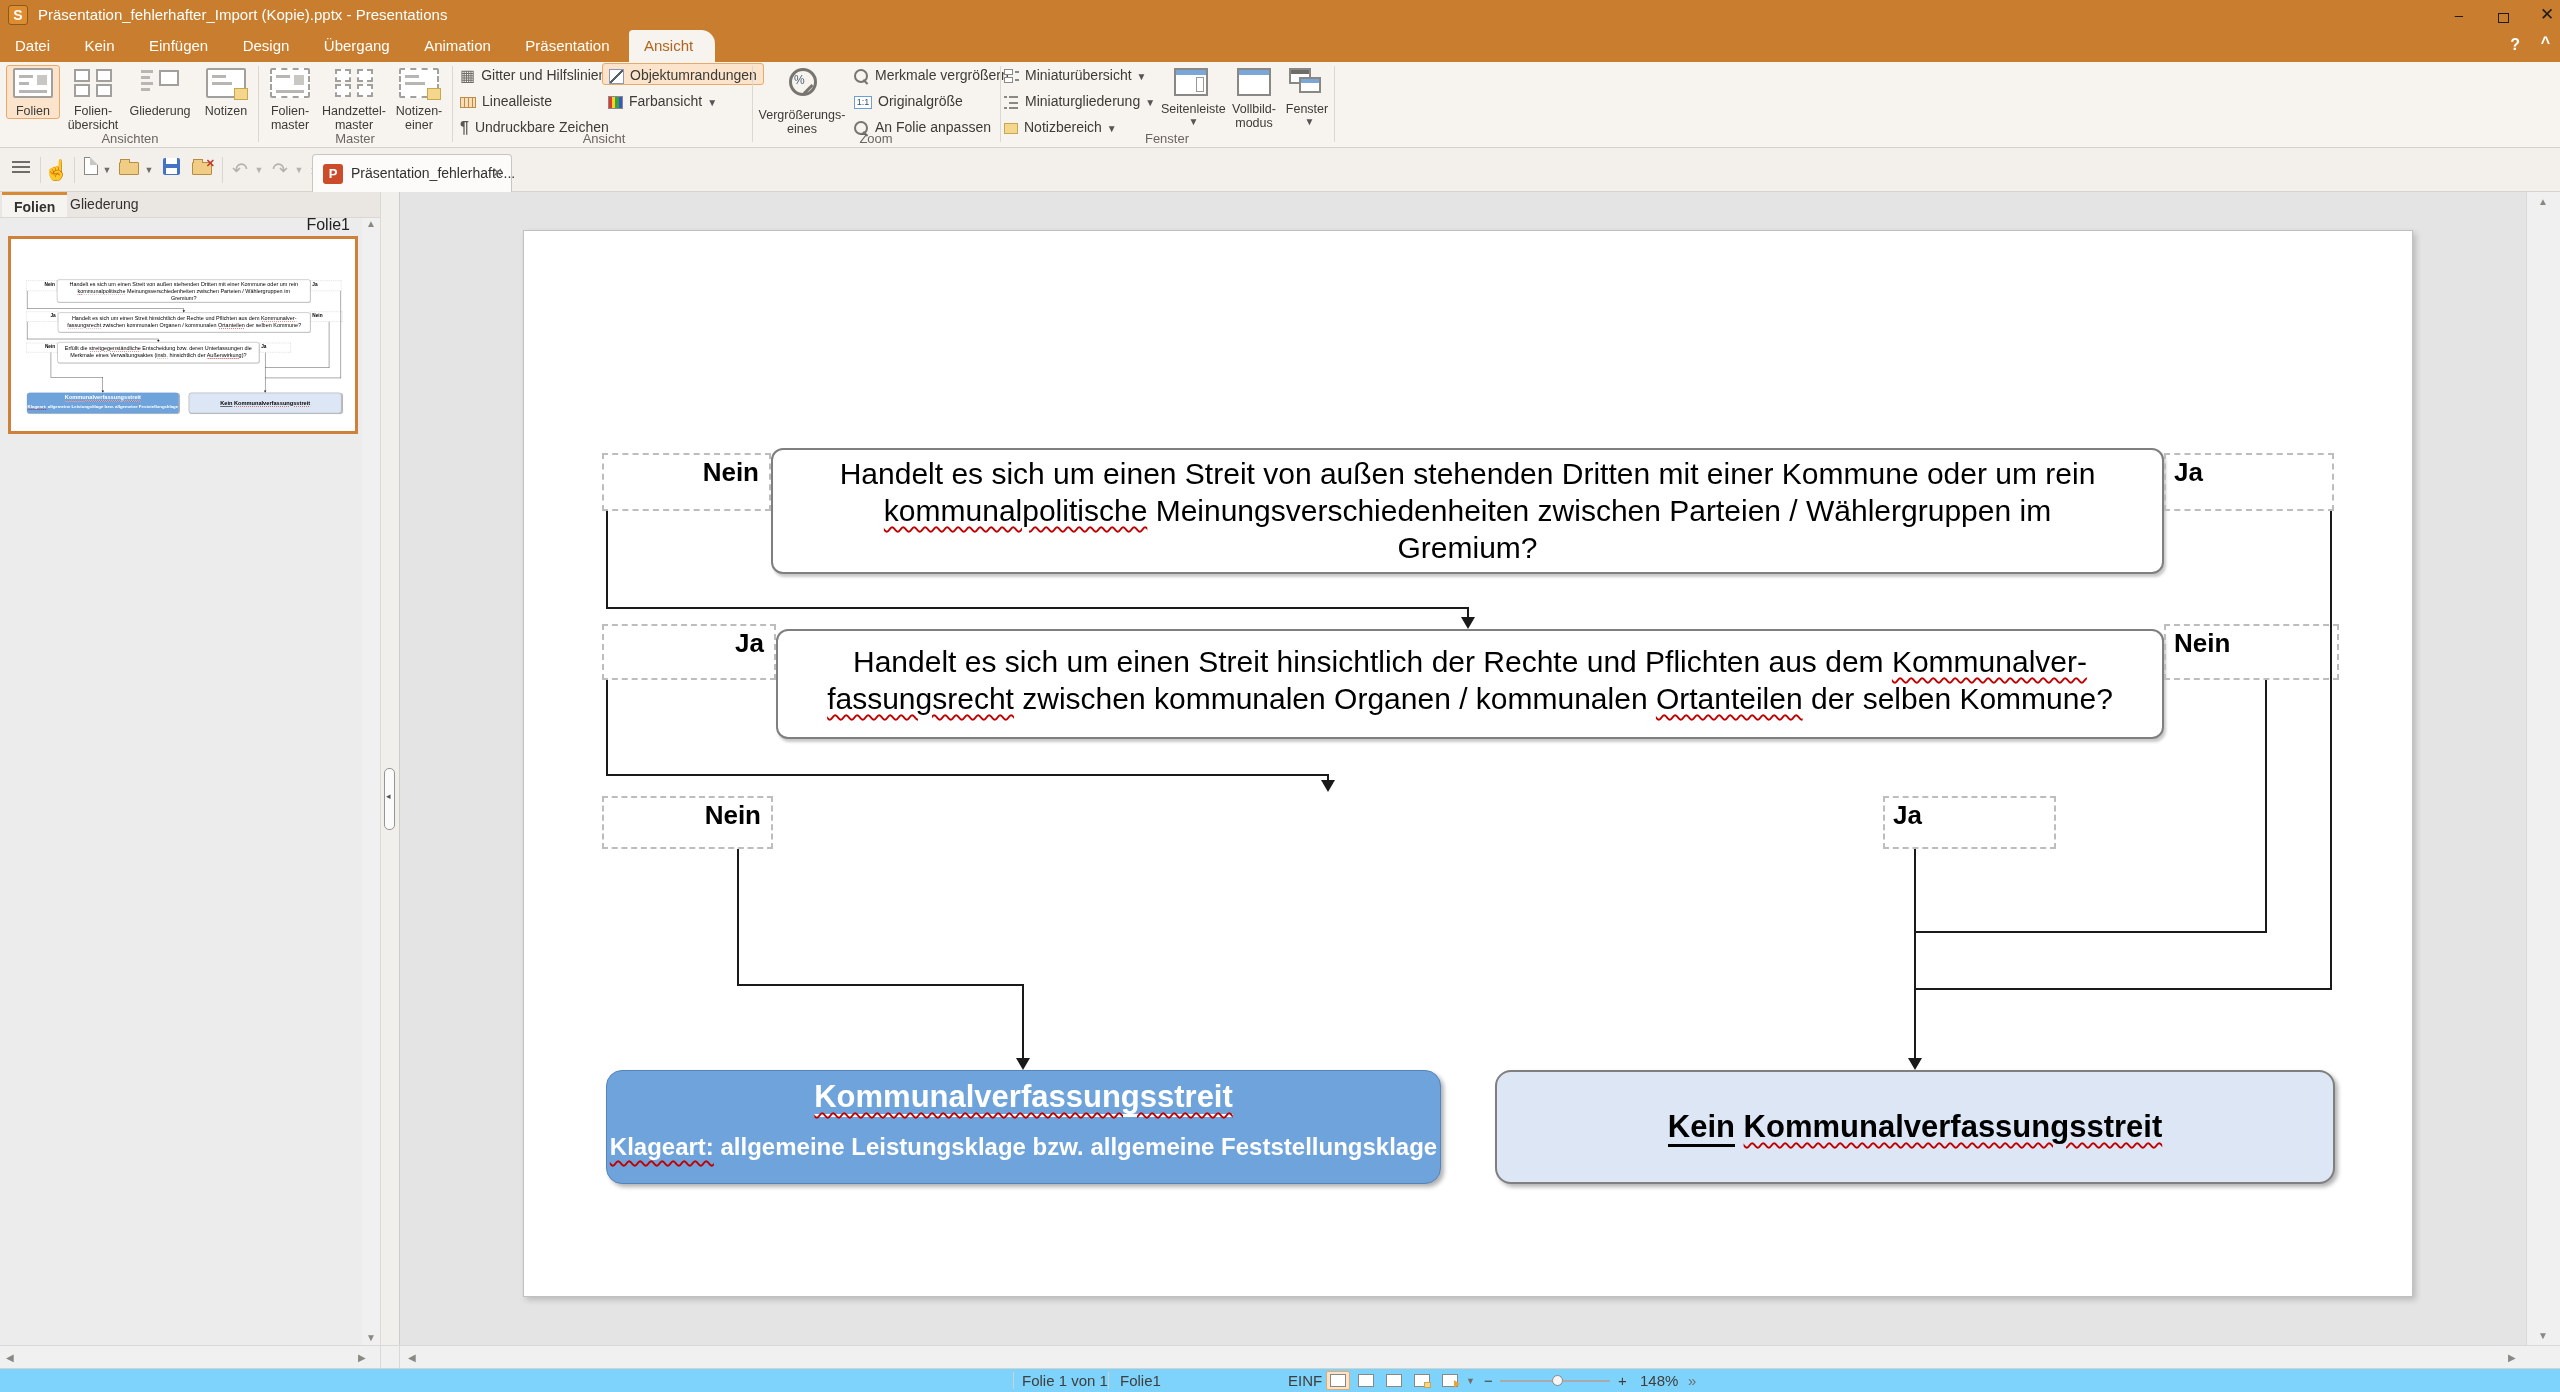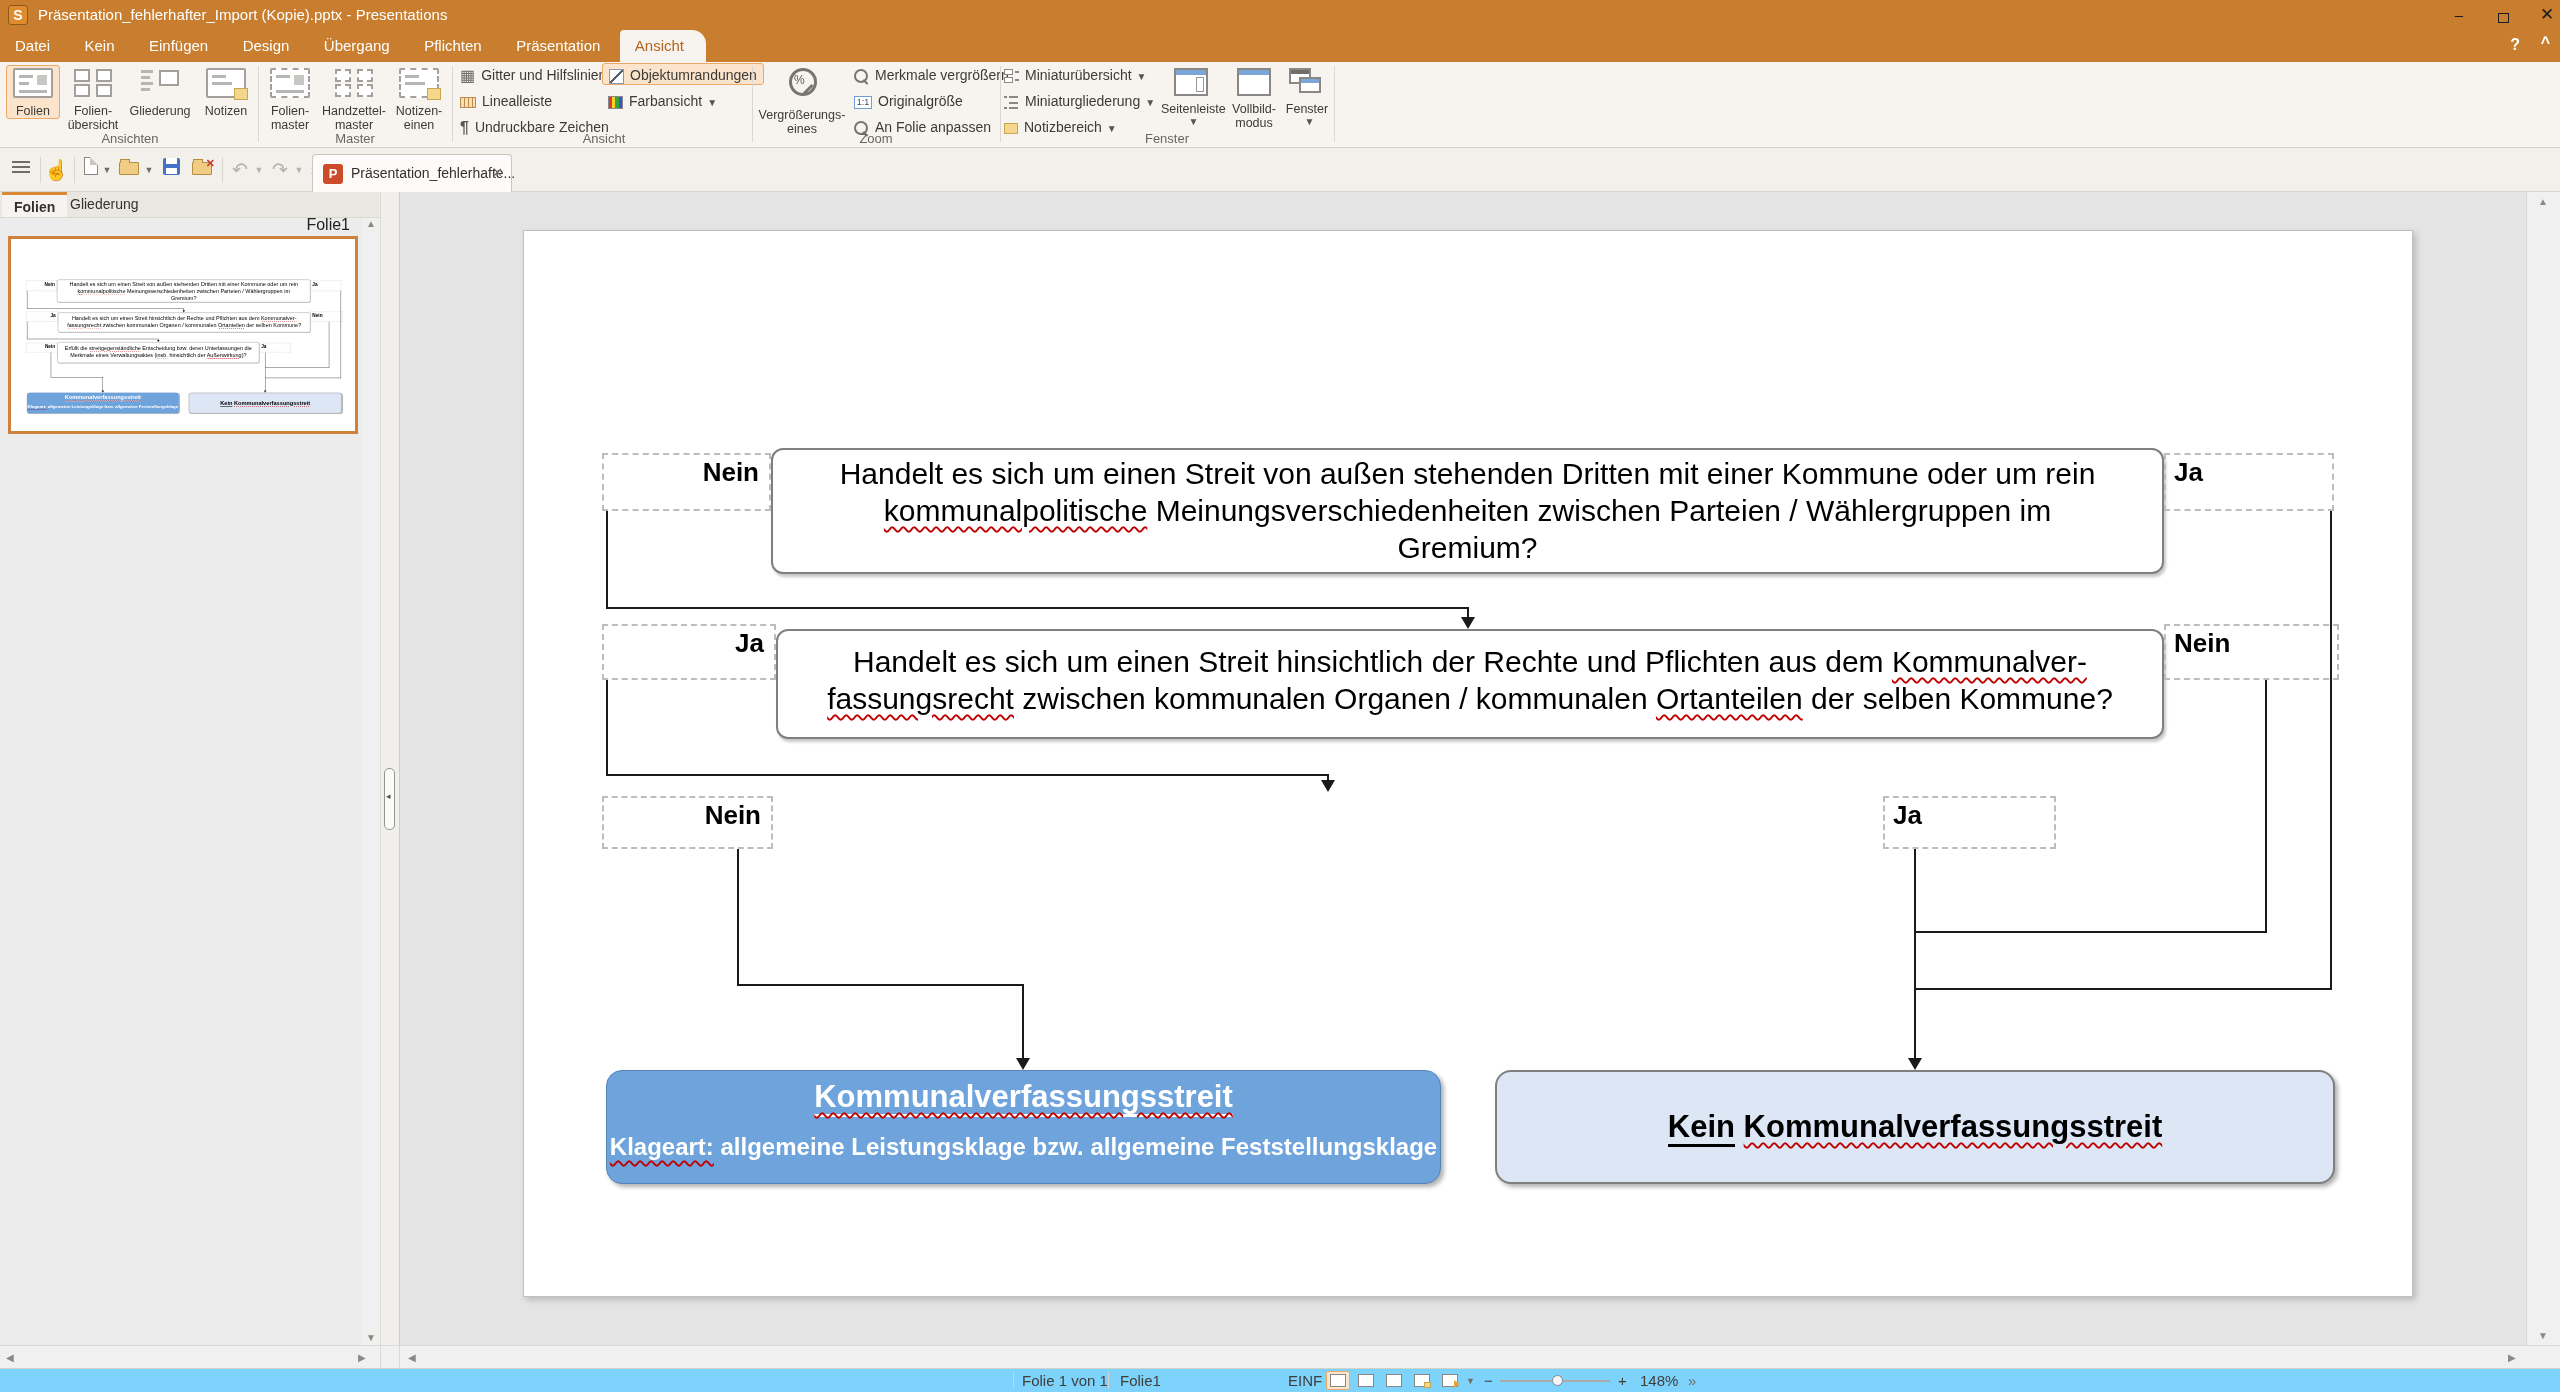--- a/index.html
+++ b/index.html
@@ -155,21 +155,21 @@
     <div class="winbtn" id="btn-restore"><span class="restore-glyph"></span></div>
     <div class="winbtn" id="btn-close">✕</div>
   </div>
 
   <div id="menubar">
     <span class="menuitem">Datei</span>
     <span class="menuitem">Kein</span>
     <span class="menuitem">Einfügen</span>
     <span class="menuitem">Design</span>
     <span class="menuitem">Übergang</span>
-    <span class="menuitem">Pflichten</span>
+    <span class="menuitem">Animation</span>
     <span class="menuitem">Präsentation</span>
     <span class="menuitem active">Ansicht</span>
     <span id="help-q">?</span>
     <span id="collapse-caret">^</span>
   </div>
 
   <div id="ribbon">
 
     <div class="rgroup" style="left:2px; width:256px;">
       <div class="bigbtn sel" style="left:4px; width:54px;">
@@ -200,21 +200,21 @@
 master</div>
       </div>
       <div class="bigbtn" style="left:60px; width:68px;">
         <span class="gridic"><i class="gridcell" style="left:0;top:1px;border-style:dashed;"></i><i class="gridcell" style="right:0;top:1px;border-style:dashed;"></i><i class="gridcell" style="left:0;bottom:1px;border-style:dashed;"></i><i class="gridcell" style="right:0;bottom:1px;border-style:dashed;"></i></span>
         <div class="biglabel">Handzettel-
 master</div>
       </div>
       <div class="bigbtn" style="left:130px; width:58px;">
         <span class="bigicon dashed"><i class="mline" style="left:4px;top:5px;width:14px;"></i><i class="mline" style="left:4px;top:12px;width:20px;"></i><i class="sticky"></i></span>
         <div class="biglabel">Notizen-
-einen</div>
+einer</div>
       </div>
       <div class="rgrouplabel">Master</div>
     </div>
     <div class="rsep" style="left:452px;"></div>
 
     <div class="rgroup" style="left:456px; width:296px;">
       <div class="rowitem" style="left:4px; top:2px;"><span class="ric ic-grid">▦</span><span>Gitter und Hilfslinien</span><span class="dd">▼</span></div>
       <div class="rowitem hl" style="left:146px; top:1px;"><span class="ric ic-diag"></span><span>Objektumrandungen</span></div>
       <div class="rowitem" style="left:4px; top:28px;"><span class="ric ic-ruler"></span><span>Linealleiste</span></div>
       <div class="rowitem" style="left:152px; top:28px;"><span class="ric ic-rainbow"></span><span>Farbansicht</span><span class="dd">▼</span></div>

